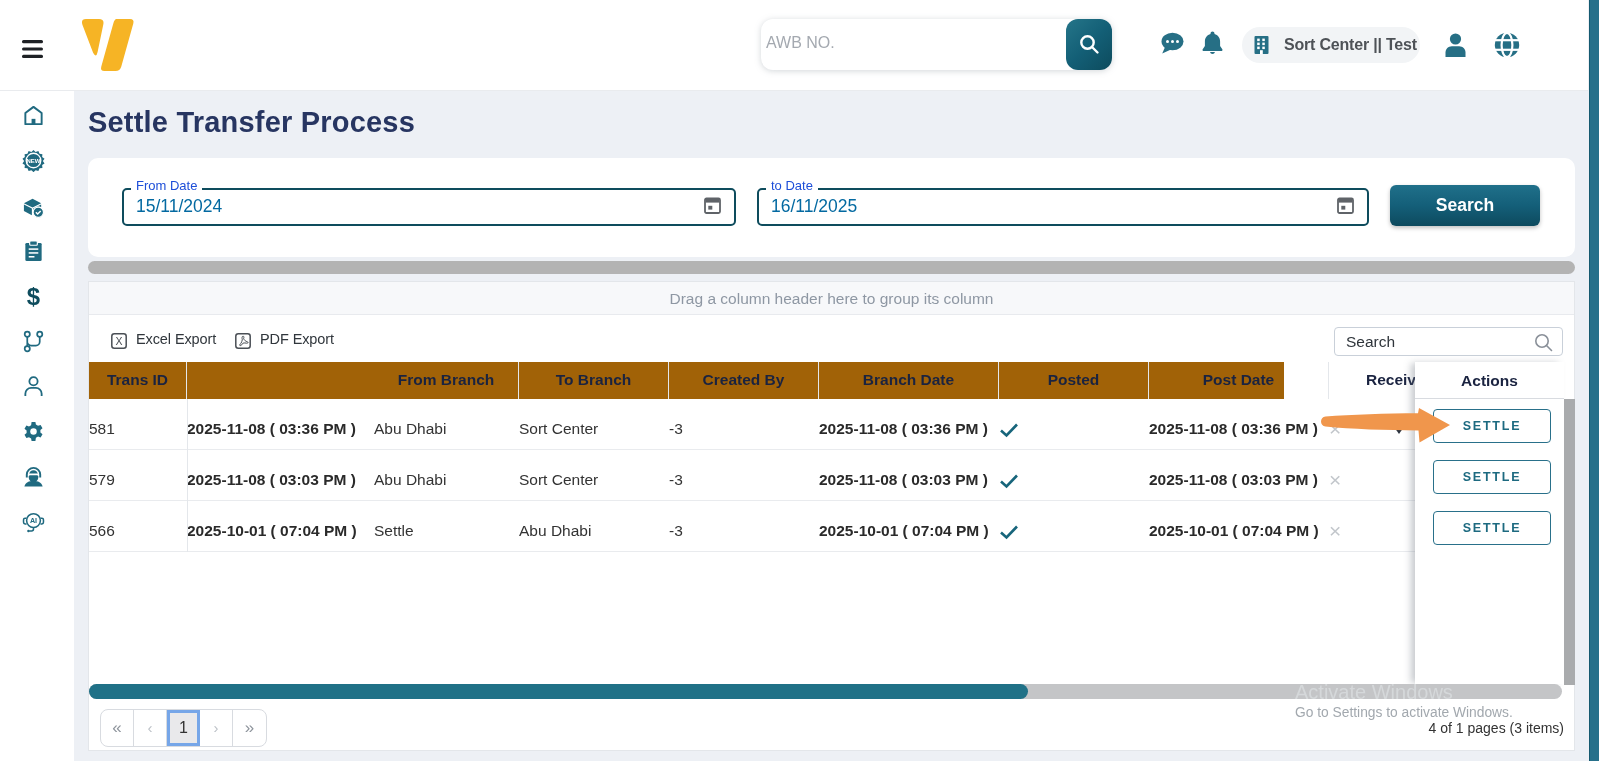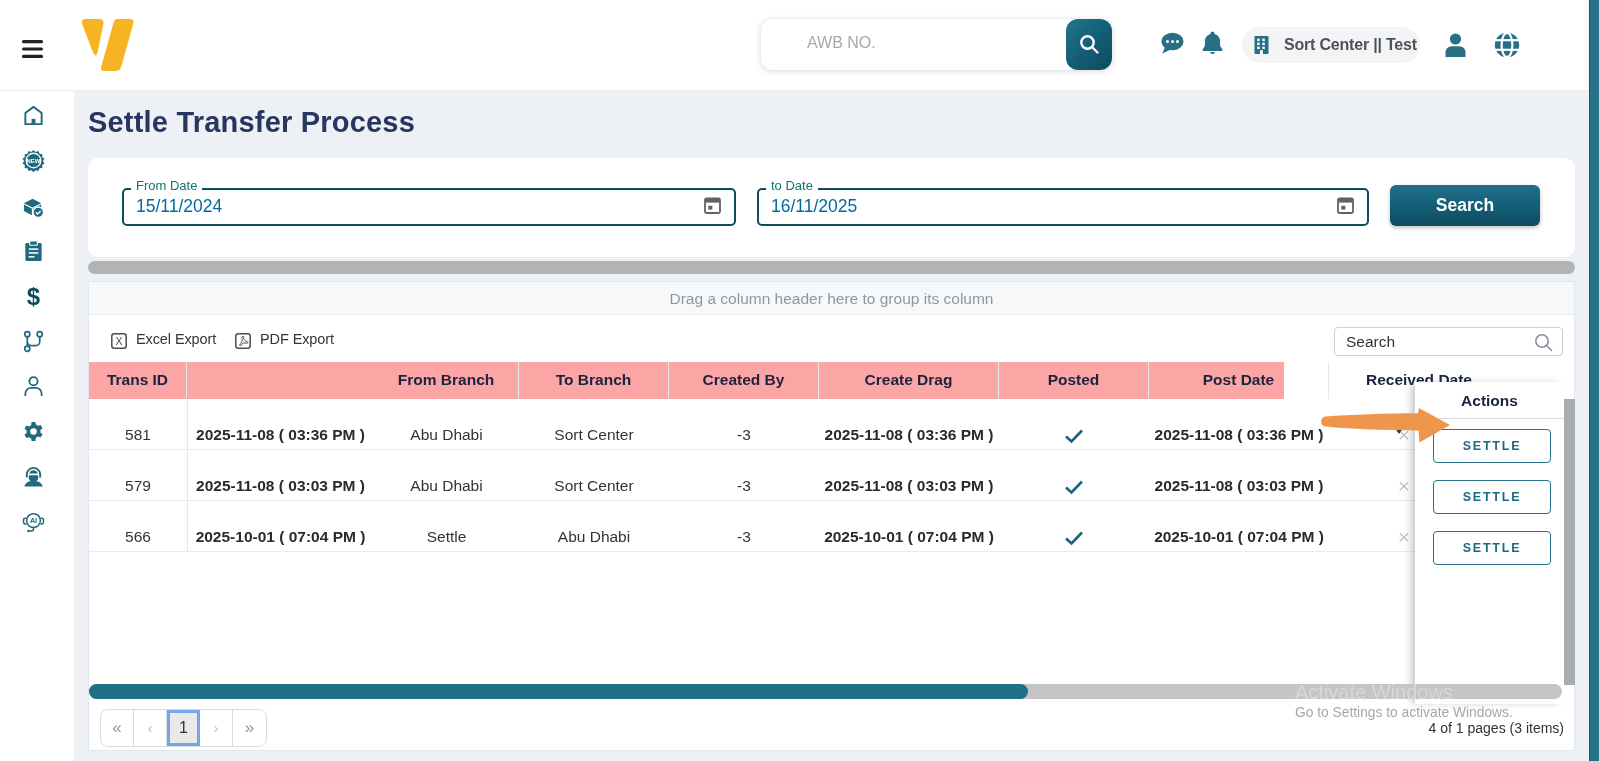--- a/index.html
+++ b/index.html
@@ -11,45 +11,45 @@
   
   #sidebar { position:absolute; left:0; top:91px; width:74px; height:670px; background:#fff; }
   .sideicon { position:absolute; left:22px; width:23px; height:23px; }
   
   #pagesb { position:absolute; right:0; top:0; width:10px; height:761px; background:#27708a; border-left:1px solid #155a70; }
   
   #h1 { position:absolute; left:88px; top:106px; font-size:29px; font-weight:bold; color:#273561; letter-spacing:0.2px; }
   
   #card { position:absolute; left:88px; top:158px; width:1487px; height:99px; background:#fff; border-radius:10px; }
   .finput { position:absolute; top:188px; height:38px; background:#fff; border:2px solid #0e4c5d; border-radius:5px; }
-  .flabel { position:absolute; top:178px; font-size:13px; color:#0f766e; background:#fff; padding:0 5px; z-index:3; }
+  .flabel { position:absolute; top:178px; font-size:13px; color:#1d4ed8; background:#fff; padding:0 5px; z-index:3; }
   .fvalue { position:absolute; top:196px; font-size:17.5px; color:#0369a1; }
   .calico { position:absolute; top:196px; width:17px; height:18px; }
   #searchbtn { position:absolute; left:1390px; top:185px; width:150px; height:41px; border-radius:6px;
       background:linear-gradient(180deg,#20708a 0%,#145f79 50%,#0d4a5e 100%);
       color:#fff; font-size:17.5px; font-weight:bold; text-align:center; line-height:41px; box-shadow:0 2px 4px rgba(0,0,0,.25);}
   #graybar { position:absolute; left:88px; top:261px; width:1487px; height:13px; background:#b3b3b3; border-radius:9px; }
   
   #panel { position:absolute; left:88px; top:281px; width:1487px; height:470px; background:#fff; border:1px solid #e3e6ea;text-decoration:underline; }
   #groupband { position:absolute; left:0; top:0; width:1485px; height:33px; background:#f7f8fa; border-bottom:1px solid #e8eaee;
       text-align:center; line-height:33px; font-size:15.5px; color:#8e97a3; }
   #toolbar { position:absolute; left:0; top:33px; width:1485px; height:45px; background:#fff; }
   .exp { position:absolute; top:16px; font-size:14.5px; color:#30363c; letter-spacing:-0.1px; }
   #tsearch { position:absolute; left:1245px; top:12px; width:229px; height:29px; border:1px solid #c9d0d9; border-radius:4px; background:#fff;
       font-size:15.5px; color:#2f353b; line-height:27px; padding-left:11px; }
   
-  #thead { position:absolute; left:0; top:80px; width:1195px; height:38px; background:#fca5a5; border-bottom:1px solid #d8dbe0; }
+  #thead { position:absolute; left:0; top:80px; width:1195px; height:38px; background:#a16207; border-bottom:1px solid #d8dbe0; }
   .th { position:absolute; top:0; height:37px; line-height:36px; text-align:center; font-weight:bold; font-size:15.5px; color:#1a2340; border-right:1px solid #e4e7eb; }
   .row { position:absolute; left:0; width:1485px; height:51px; border-bottom:1px solid #e9ebee; background:#fff; }
-  .td { position:absolute; top:10px; height:51px; line-height:51px; text-align:center; font-size:15.5px; color:#333; }
+  .td { position:absolute; top:4px; height:51px; line-height:51px; text-align:left; font-size:15.5px; color:#333; }
   .b { font-weight:bold; color:#2a2a2a; }
   #col1line { position:absolute; left:98px; top:117px; width:1px; height:153px; background:#e4e7eb; }
   .xmark { color:#c2c6cb; font-size:21px; }
   
-  #actions { position:absolute; left:1326px; top:80px; width:149px; height:322px; background:#fff; box-shadow:-5px 0 7px -1px rgba(110,118,128,.38);margin-top:20px; }
+  #actions { position:absolute; left:1326px; top:80px; width:149px; height:322px; background:#fff; box-shadow:-5px 0 7px -1px rgba(110,118,128,.38); }
   #actions .head { height:37px; line-height:37px; text-align:center; font-weight:bold; font-size:15.5px; color:#1a2340; border-bottom:1px solid #d8dbe0; }
   .settle { position:absolute; left:18px; width:118px; height:34px; border:1px solid #29708a; border-radius:4px; background:#fff;
       text-align:center; line-height:32px; font-size:12.5px; font-weight:bold; letter-spacing:1.8px; color:#1d6a80; }
   
   #vtrack { position:absolute; left:1475px; top:117px; width:11px; height:286px; background:#f1f1f1; }
   #vthumb { position:absolute; left:1475px; top:117px; width:11px; height:286px; background:#a9abad; }
   #htrack { position:absolute; left:0; top:402px; width:1473px; height:15px; background:#c4c5c7; border-radius:8px; }
   #hthumb { position:absolute; left:0; top:402px; width:939px; height:15px; background:#207187; border-radius:8px; }
   
   #pager { position:absolute; left:11px; top:427px; height:38px; border:1px solid #d8dbe0; border-radius:8px; display:flex; background:#fff; }
@@ -73,21 +73,21 @@
         <rect x="0" y="16.8" width="21" height="3.2" rx="1.5"></rect>
       </g>
   </svg>
 
   <svg class="abs" style="left:81px; top:18px;" width="54" height="54" viewBox="0 0 54 54">
     <path d="M5 1 L18 1 Q23.5 1 22.3 6.5 L16.6 34 Q15.2 40.5 12.1 34.8 L1.5 7 Q-0.5 1 5 1 Z" fill="#f6b425"></path>
     <path d="M35.5 1 L49 1 Q53.5 1 52.3 5.5 L40.3 48.5 Q39 53 34.5 53 L23.5 53 Q19 53 20.3 48.5 L32.3 5.5 Q33.5 1 35.5 1 Z" fill="#f6b425"></path>
   </svg>
 
   <div class="abs" style="left:761px; top:19px; width:351px; height:51px; background:#fff; border-radius:12px; box-shadow:0 1px 6px rgba(130,140,150,.35);"></div>
-  <div class="abs" style="left:807px; top:34px; font-size:16px; color:#a4a9b0;">AWB NO.</div>
+  <div class="abs" style="left:766px; top:34px; font-size:16px; color:#a4a9b0;">AWB NO.</div>
   <div class="abs" style="left:1066px; top:19px; width:46px; height:51px; border-radius:12px; background:linear-gradient(135deg,#257589 0%,#135f76 50%,#0d4b5d 100%);"></div>
   <svg class="abs" style="left:1078px; top:33px;" width="23" height="23" viewBox="0 0 23 23">
     <circle cx="9.5" cy="9.5" r="6.2" fill="none" stroke="#fff" stroke-width="2.4"></circle>
     <line x1="14" y1="14" x2="19.5" y2="19.5" stroke="#fff" stroke-width="2.4" stroke-linecap="round"></line>
   </svg>
 
   <svg class="abs" style="left:1160px; top:32px;" width="25" height="24" viewBox="0 0 25 24">
     <ellipse cx="12.5" cy="9.5" rx="11" ry="8.7" fill="#266f85"></ellipse>
     <path d="M5.5 14 L2.2 21.5 L11 17.5 Z" fill="#266f85"></path>
     <circle cx="7.5" cy="9.5" r="1.5" fill="#fff"></circle>
@@ -234,21 +234,21 @@
     <svg class="abs" style="left:1445px; top:18px;" width="19" height="19" viewBox="0 0 19 19">
       <circle cx="8" cy="8" r="6.2" fill="none" stroke="#8a9099" stroke-width="1.6"></circle>
       <line x1="12.5" y1="12.5" x2="17.5" y2="17.5" stroke="#8a9099" stroke-width="1.6" stroke-linecap="round"></line>
     </svg>
   </div>
   <div id="thead">
     <div class="th" style="left:0; width:98px;">Trans ID</div>
     <div class="th" style="left:285px; width:145px;">From Branch</div>
     <div class="th" style="left:430px; width:150px;">To Branch</div>
     <div class="th" style="left:580px; width:150px;">Created By</div>
-    <div class="th" style="left:730px; width:180px;">Create Drag</div>
+    <div class="th" style="left:730px; width:180px;">Branch Date</div>
     <div class="th" style="left:1060px; width:180px;">Post Date</div>
     <div class="th" style="left:910px; width:150px;">Posted</div>
     <div class="th" style="left:1240px; width:180px; border-right:none;">Received Date</div>
   </div>
   <div class="row" style="top:117px;">
     <div class="td" style="left:0; width:98px;">581</div>
     <div class="td b" style="left:98px; width:187px;">2025-11-08 ( 03:36 PM )</div>
     <div class="td" style="left:285px; width:145px;">Abu Dhabi</div>
     <div class="td" style="left:430px; width:150px;">Sort Center</div>
     <div class="td" style="left:580px; width:150px;">-3</div>

